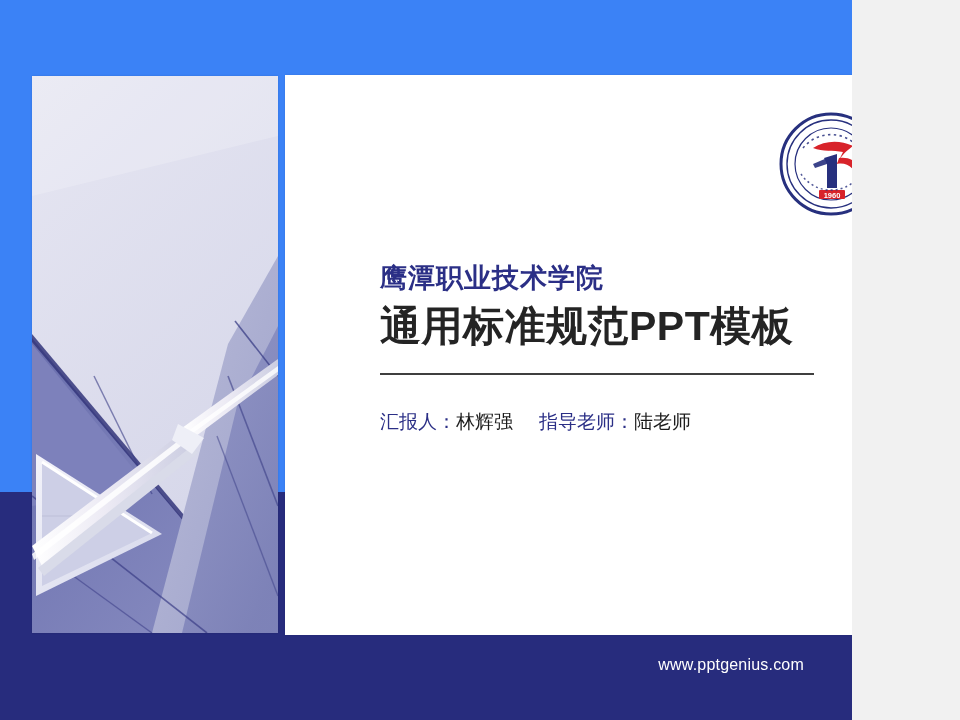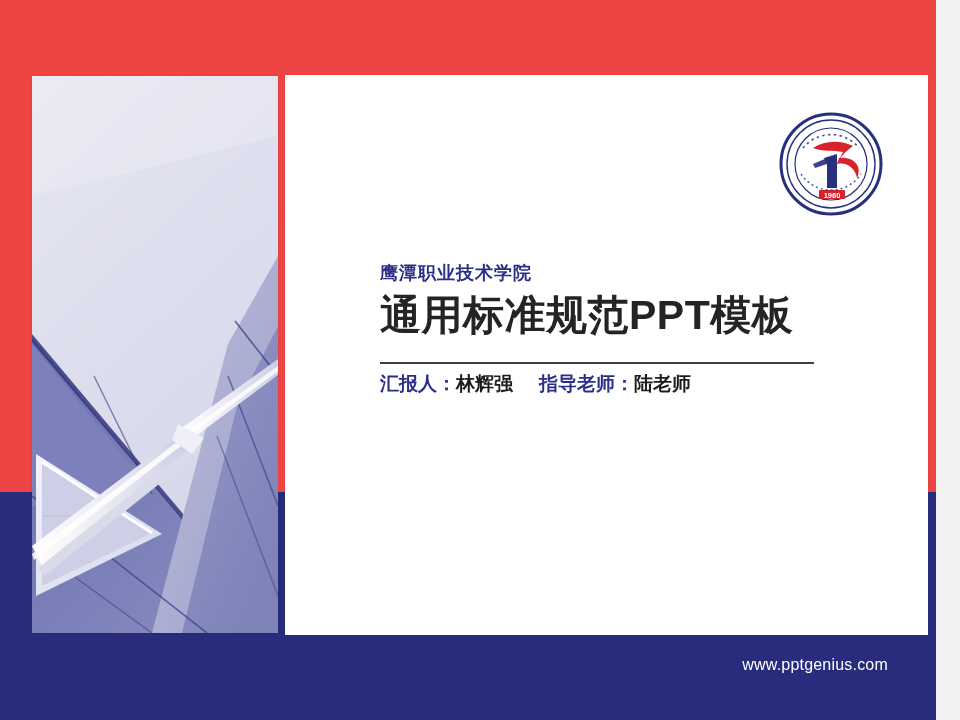--- a/index.html
+++ b/index.html
@@ -10,23 +10,23 @@
   body {
     width: 960px;
     height: 720px;
     overflow: hidden;
     background: #f1f1f1;
     font-family: "Liberation Sans", "DejaVu Sans", sans-serif;
   }
 
   #slide {
     position: relative;
-    width: 936px;
+    width: 852px;
     height: 720px;
-    background: #ef4444;
+    background: #3b82f6;
     overflow: hidden;
   }
 
   
   .bottom-band {
     position: absolute;
     left: 0;
     top: 492px;
     width: 960px;
     height: 228px;
@@ -73,21 +73,21 @@
   }
 
   
   .text-block {
     position: absolute;
     left: 380px;
     top: 262px;
     width: 470px;
   }
   .school-name {
-    font-size: 18px;
+    font-size: 27px;
     font-weight: bold;
     color: #2b2f86;
     letter-spacing: 1px;
     line-height: 1.25;
     margin: 0;
     white-space: nowrap;
   }
   .main-title {
     font-size: 41px;
     font-weight: bold;
@@ -97,23 +97,23 @@
     margin: 6px 0 16px 0;
     white-space: nowrap;
   }
   .divider {
     margin-top: 22px;
     width: 434px;
     height: 2px;
     background: #3f3f3f;
   }
   .presenter-line {
-    margin-top: 8px;
+    margin-top: 35px;
     font-size: 19px;
-    font-weight: bold;
+    font-weight: normal;
     line-height: 1.3;
     white-space: nowrap;
   }
   .lbl { color: #2b2f86; }
   .val { color: #1c1c1c; }
   .gap { display: inline-block; width: 26px; }
 
   
   .logo {
     position: absolute;

